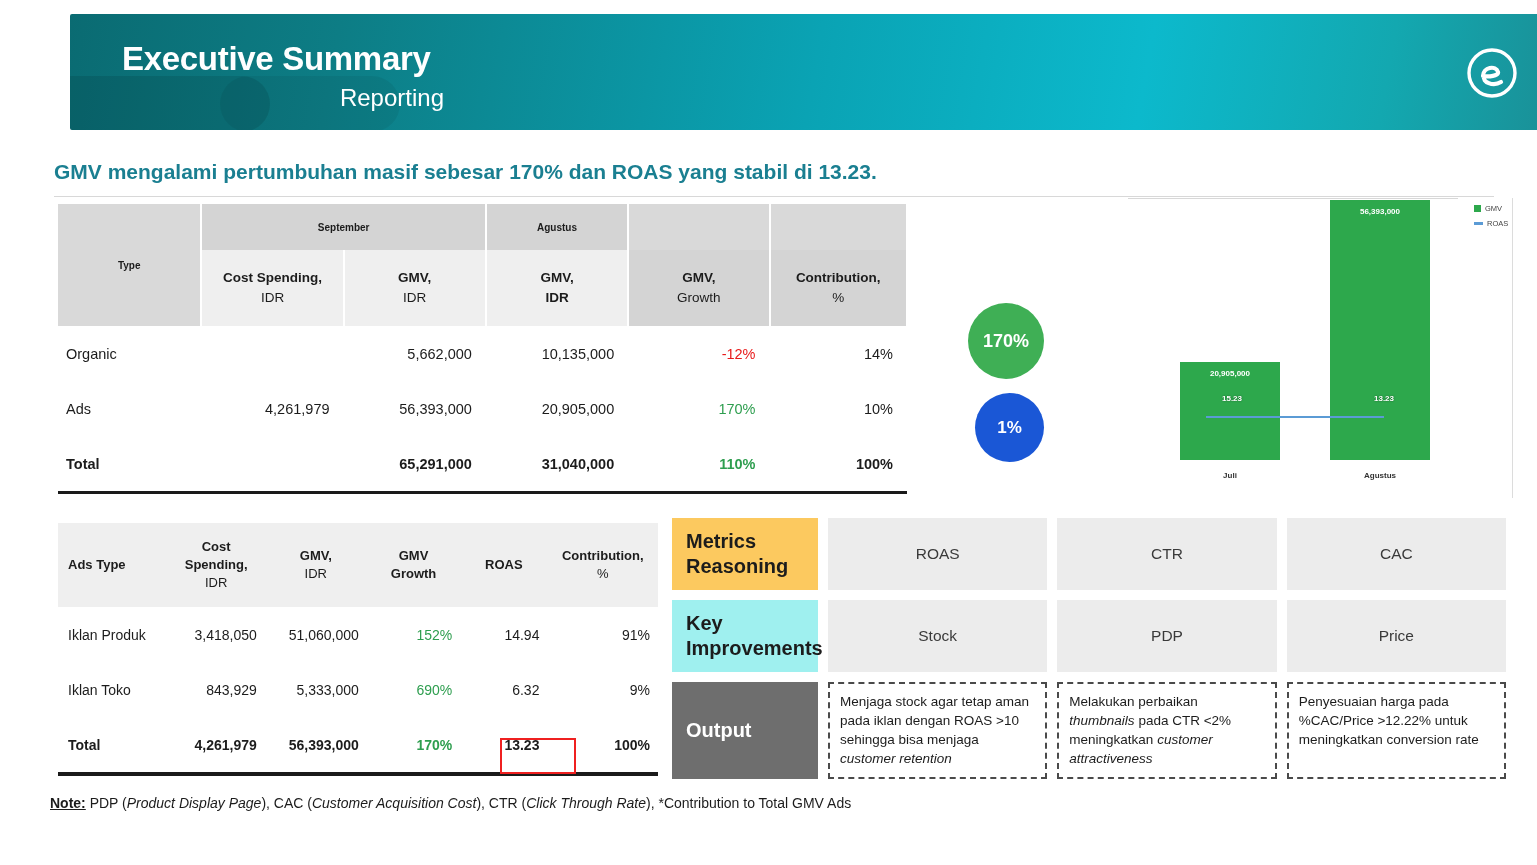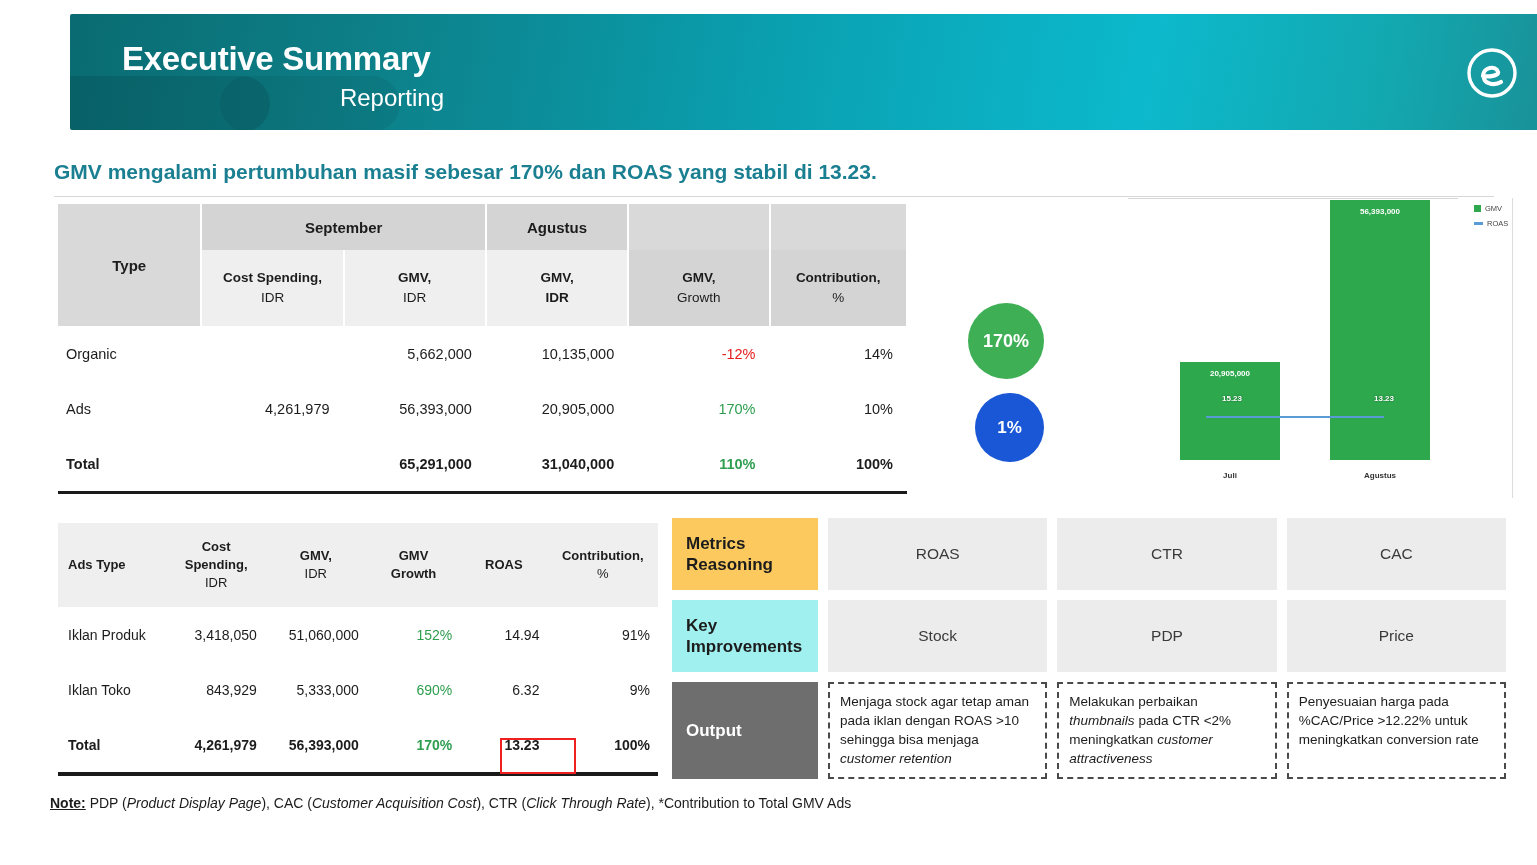--- a/index.html
+++ b/index.html
@@ -105,21 +105,21 @@
     border-collapse: collapse;
     font-size: 13.5px;
     color: #1c1c1c;
   }
   .table1 th, .table1 td { padding: 0; }
   .t1-grp {
     height: 46px;
     background: #d4d4d4;
     text-align: center;
     font-weight: bold;
-    font-size: 15px;
+    font-size: 10px;
     border-right: 2px solid #ffffff;
   }
   .t1-grp.blank { background: #d9d9d9; border-right: 2px solid #ffffff; }
   .t1-sub {
     height: 76px;
     vertical-align: middle;
     text-align: center;
     line-height: 1.45;
     font-size: 13.5px;
     border-right: 2px solid #ffffff;
@@ -305,21 +305,21 @@
     margin-bottom: 10px;
   }
   .grid-label {
     width: 146px;
     min-height: 72px;
     display: flex;
     align-items: center;
     padding-left: 14px;
     box-sizing: border-box;
     font-weight: bold;
-    font-size: 17px;
+    font-size: 20px;
     line-height: 1.25;
     color: #1c1c1c;
   }
   .gl-metrics { background: #fcc95f; }
   .gl-key     { background: #9ff0ef; }
   .gl-output  { background: #6e6e6e; color: #ffffff; }
   .grid-cell {
     flex: 1;
     min-height: 72px;
     background: #ececec;

